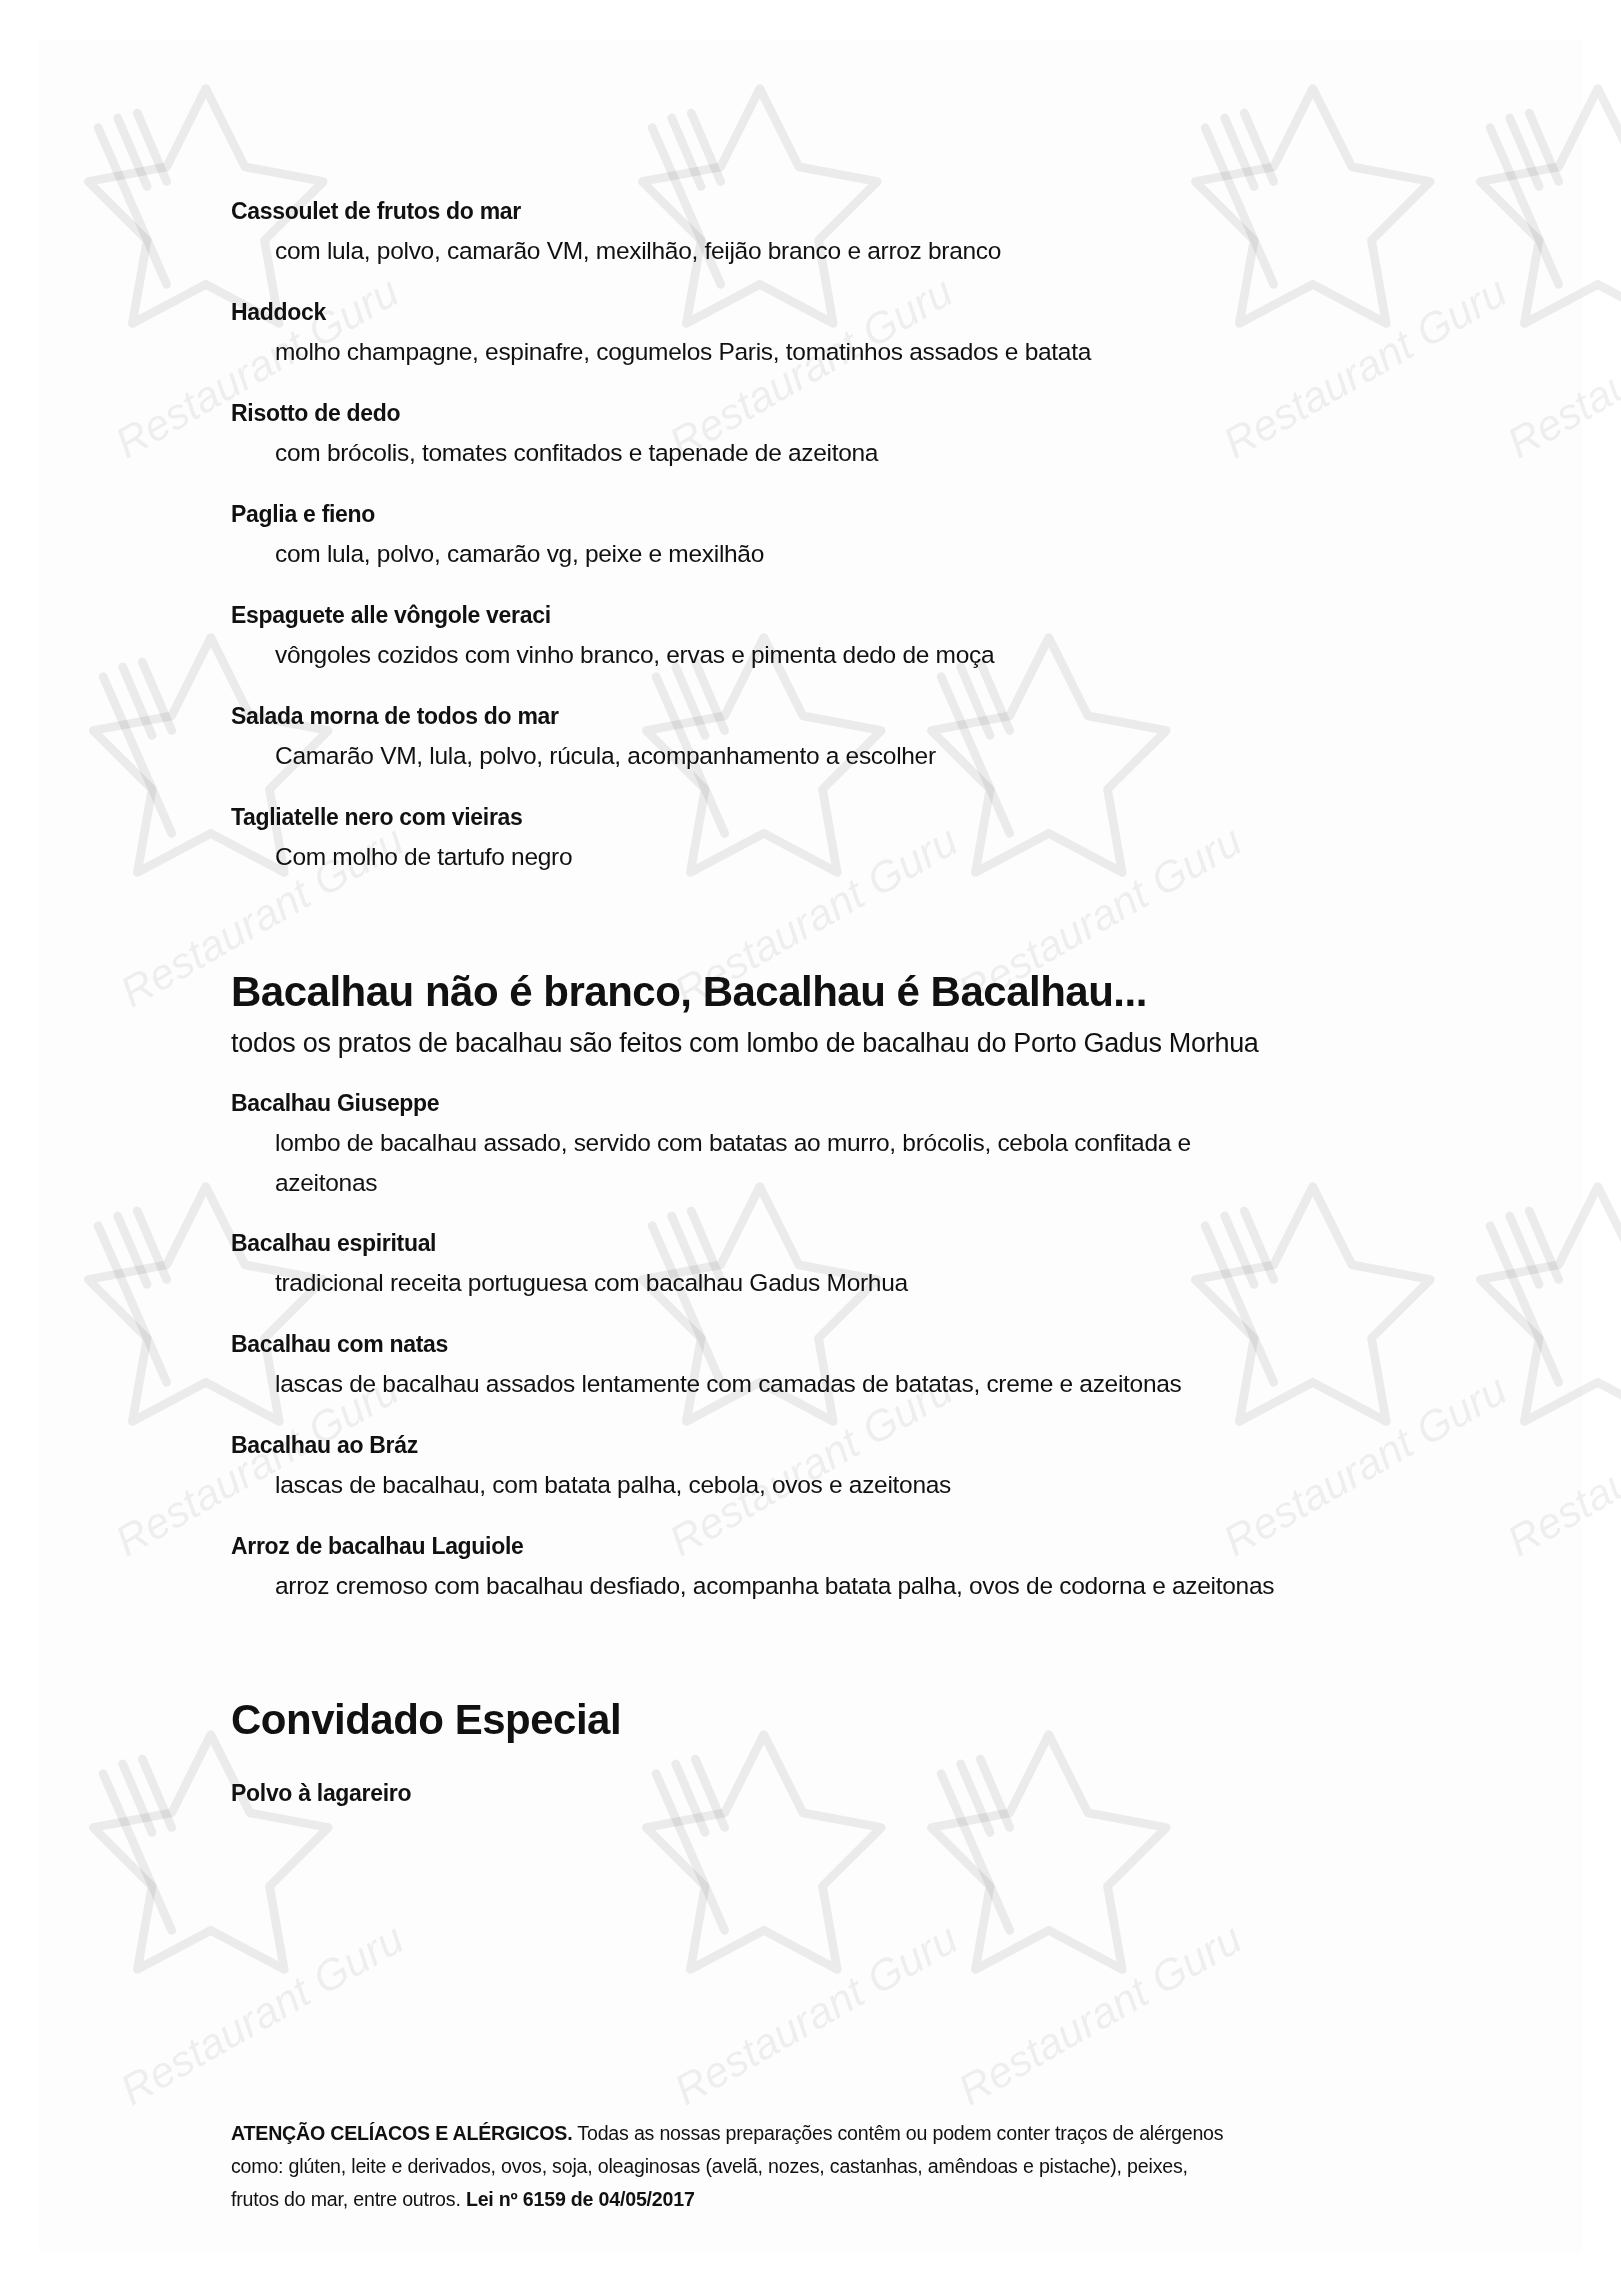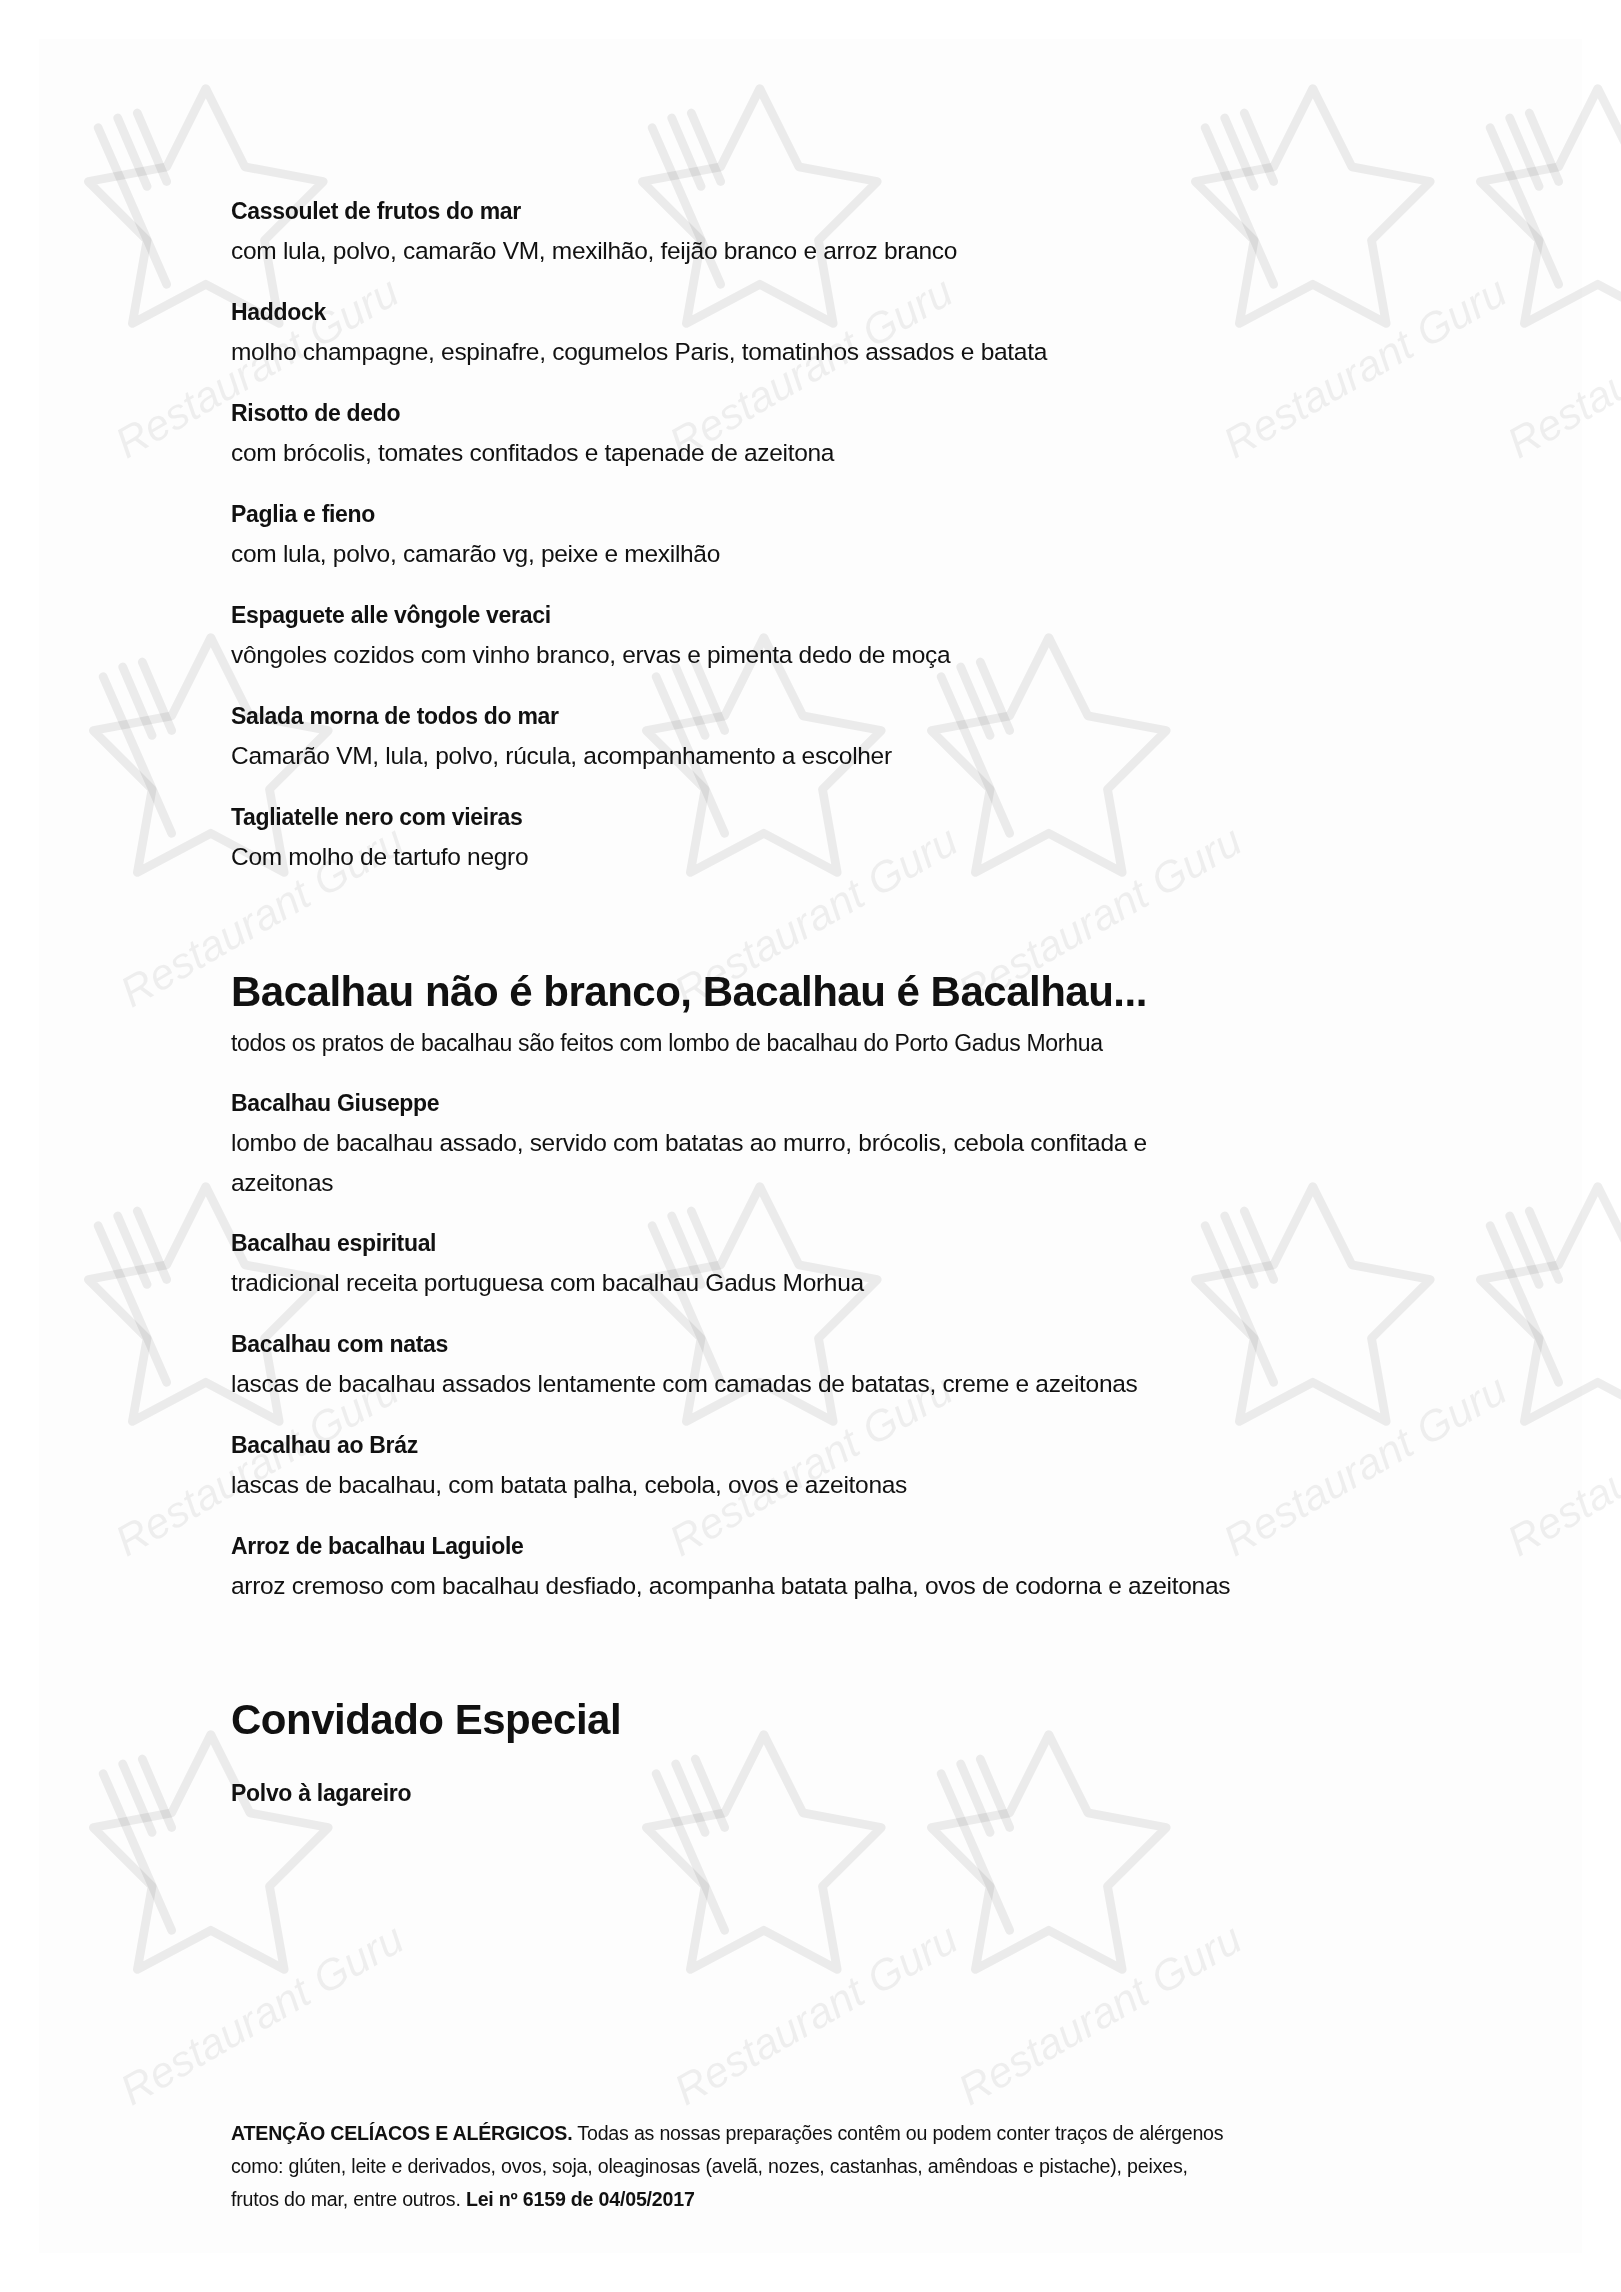--- a/index.html
+++ b/index.html
@@ -13,23 +13,23 @@
   }
   .wm { position: absolute; pointer-events: none; }
   .wm svg { display: block; }
   .wm-text {
     position: absolute; font-family: "Liberation Sans", sans-serif; font-size: 43px;
     color: rgba(0,0,0,0.06); transform: rotate(-30deg); white-space: nowrap; font-style: italic;
   }
   .content { position: absolute; left: 231px; top: 0; width: 1176px; }
   .item { position: absolute; left: 0; width: 1176px; }
   .item-title { font-weight: bold; font-size: 23px; line-height: 40px; letter-spacing: -0.3px; }
-  .item-desc { font-size: 24.5px; line-height: 40px; letter-spacing: -0.3px; }
+  .item-desc { font-size: 24.5px; line-height: 40px; letter-spacing: -0.3px; margin-left: 44px; }
   .section-heading { position: absolute; left: 0; font-weight: bold; font-size: 42px; letter-spacing: -0.5px; line-height: 55px; }
-  .section-sub { position: absolute; left: 0; font-size: 23px; line-height: 40px; letter-spacing: -0.3px; }
+  .section-sub { position: absolute; left: 0; font-size: 27px; line-height: 40px; letter-spacing: -0.3px; }
   .footer { position: absolute; left: 231px; top: 2117px; width: 1137px; font-size: 19.6px; line-height: 33px; letter-spacing: -0.2px; }
   .footer b { font-weight: bold; }
 </style>
 </head>
 <body>
 
 <div class="page-bg"></div>
 
 <div id="wm-layer">
     <div class="wm" style="left: 59px; top: 59px;">

